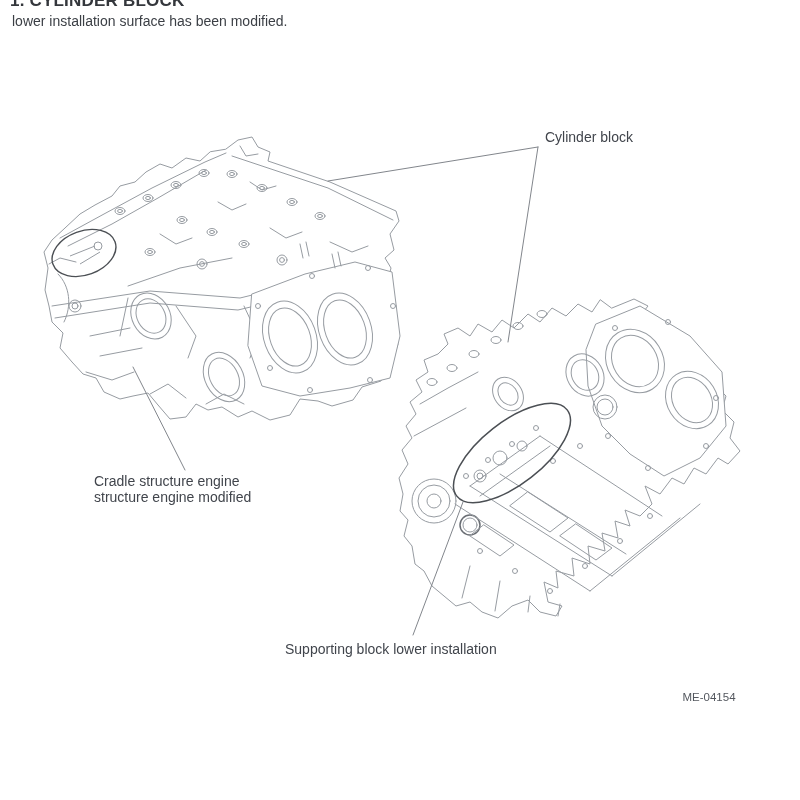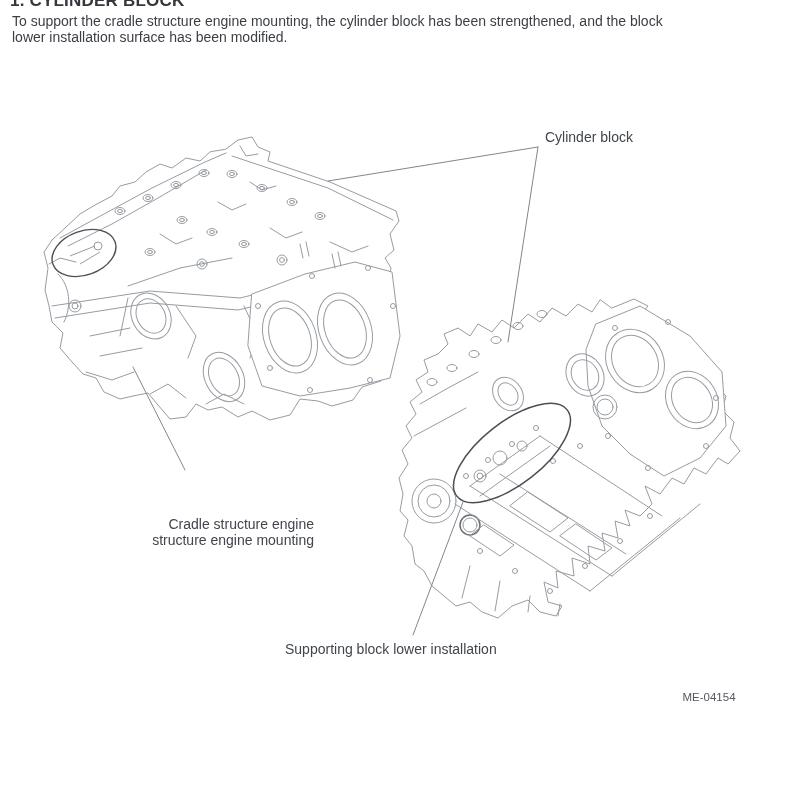--- a/index.html
+++ b/index.html
@@ -31,42 +31,41 @@
   }
   .figure{position:absolute;left:0;top:6px;width:700px;height:800px;}
   .figure svg{position:absolute;left:0;top:0;}
   .fig-label{
     position:absolute;
     font-size:14px;
     line-height:16px;
     color:#41454c;
     white-space:nowrap;
   }
-  .fig-label.center{text-align:right;white-space:normal;margin-top:43px;}
+  .fig-label.center{text-align:left;white-space:normal;}
   .label-cylinder{left:545px;top:123px;}
   .label-cradle{left:94px;top:467px;width:220px;}
   .label-supporting{left:285px;top:635px;width:260px;}
   .fig-code{
     position:absolute;
     left:660px;top:685px;width:98px;
     text-align:center;
     font-size:11.5px;
     line-height:13px;
     color:#53575e;
   }
 </style>
 </head>
 <body>
 
 <div class="page">
 
   <div class="heading">1. CYLINDER BLOCK</div>
 
   <div class="intro">
-    <div>To support the cradle structure engine mounting, the cylinder block has been strengthened, and the block</div>
     <div>lower installation surface has been modified.</div>
   </div>
 
   <div class="figure">
     <svg width="800" height="800" viewBox="0 0 800 800">
 
       <g stroke="#979ca2" stroke-width="1" fill="none" stroke-linejoin="round" stroke-linecap="round">
 
         <path fill="#ffffff" d="M226,143 238,134 252,131 258,141 270,146 268,155 330,176 396,205 399,215 390,228 394,244 385,252 391,262 387,278 396,300 392,318 398,338 391,360 381,375 362,381 353,394 332,400 318,395 300,393 290,409 270,414 252,405 238,411 222,401 208,404 196,398 186,411 170,413 158,399 148,387 133,390 120,393 104,386 96,372 83,368 72,356 60,342 63,327 52,316 49,300 45,284 48,262 44,246 52,234 65,222 80,208 95,199 112,190 120,180 135,176 146,166 160,158 172,162 186,152 200,155 210,146 Z"></path>
 
@@ -248,21 +247,21 @@
         <path d="M538,141 508,336"></path>
         <path d="M133,361 185,464"></path>
         <path d="M463,496 413,629"></path>
       </g>
     </svg>
 
     <div class="fig-label label-cylinder">Cylinder block</div>
 
     <div class="fig-label center label-cradle">
       <div>Cradle structure engine</div>
-      <div>structure engine mounting</div>
+      <div>structure engine modified</div>
     </div>
 
     <div class="fig-label label-supporting">Supporting block lower installation</div>
 
     <div class="fig-code">ME-04154</div>
   </div>
 
 </div>
 
 </body></html>

